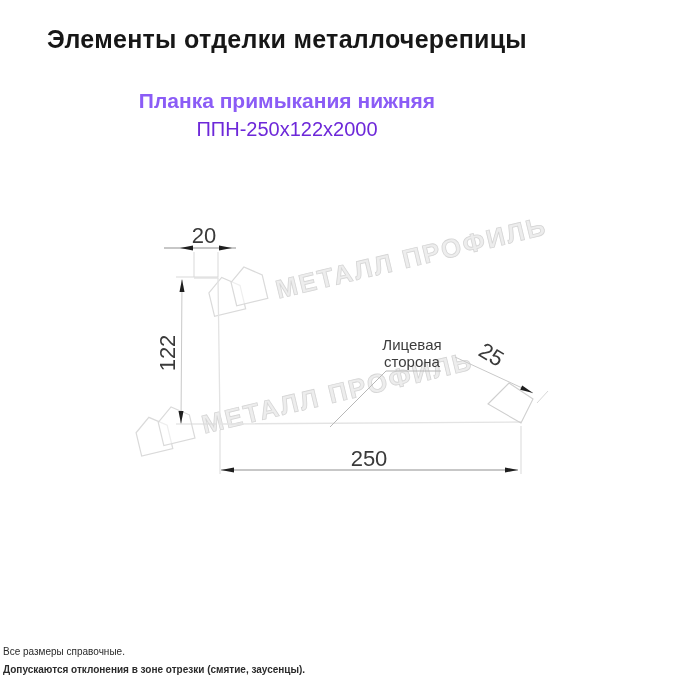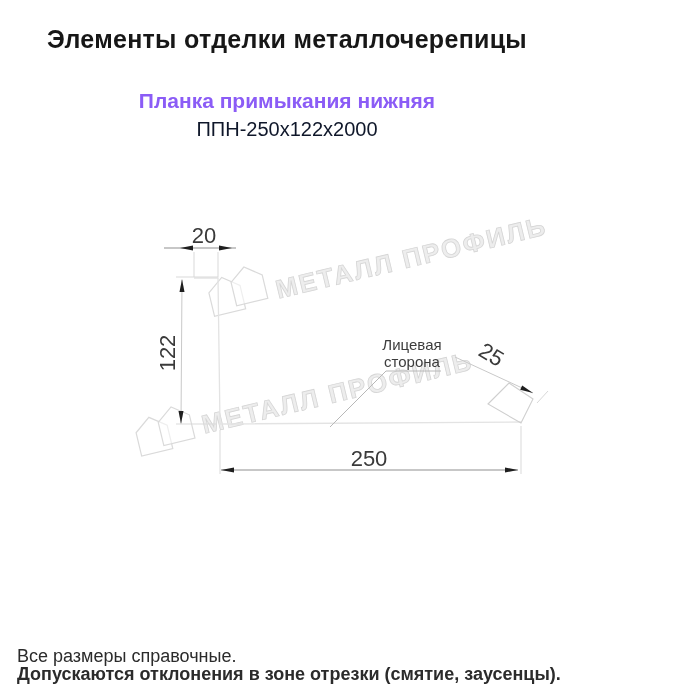--- a/index.html
+++ b/index.html
@@ -1,23 +1,23 @@
 <!DOCTYPE html>
 <html><head>
 <meta charset="utf-8">
 <style>
   html,body{margin:0;padding:0;background:#fff;}
   body{width:700px;height:700px;position:relative;overflow:hidden;
        font-family:"Liberation Sans",sans-serif;color:#1e1e1e;}
   .hdr{position:absolute;left:0;width:574px;text-align:center;white-space:nowrap;}
   .title{top:25px;font-size:25px;font-weight:bold;letter-spacing:.3px;color:#171717;}
   .subtitle{top:89px;font-size:21px;font-weight:bold;color:#8b5cf6;}
-  .prodcode{top:118px;font-size:20px;font-weight:400;color:#0f172a;}
+  .prodcode{top:118px;font-size:20px;font-weight:400;color:#6d28d9;}
   .drawing{position:absolute;left:0;top:0;width:700px;height:700px;}
-  .footer{position:absolute;left:17px;font-size:18px;color:#2b2b2b;white-space:nowrap;}
+  .footer{position:absolute;left:3px;font-size:10px;color:#2b2b2b;white-space:nowrap;}
   .note1{top:646px;}
   .note2{top:664px;font-weight:bold;}
   
   .wm-text{font-family:"Liberation Sans",sans-serif;font-size:26px;font-weight:bold;
            letter-spacing:2px;fill:#ededed;stroke:#d5d5d5;stroke-width:.8;}
   .wm-logo{fill:rgba(255,255,255,.55);stroke:#dadada;stroke-width:1.2;}
   .profile{fill:none;stroke:#e3e3e3;stroke-width:1.3;}
   .hem{fill:none;stroke:#cfcfcf;stroke-width:1.1;}
   .ext{stroke:#d9d9d9;stroke-width:1;fill:none;}
   .dimline{stroke:#8f8f8f;stroke-width:1;fill:none;}

